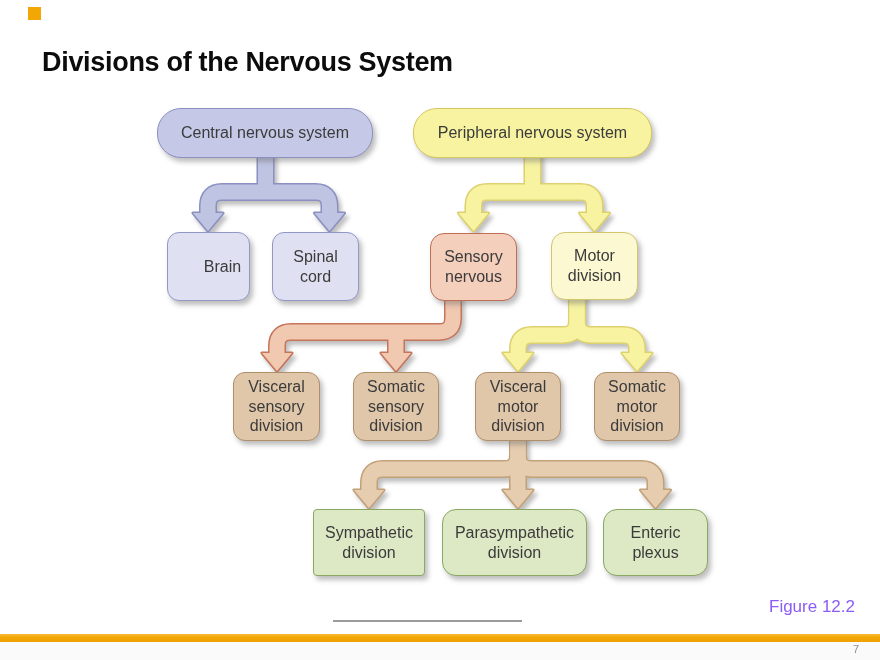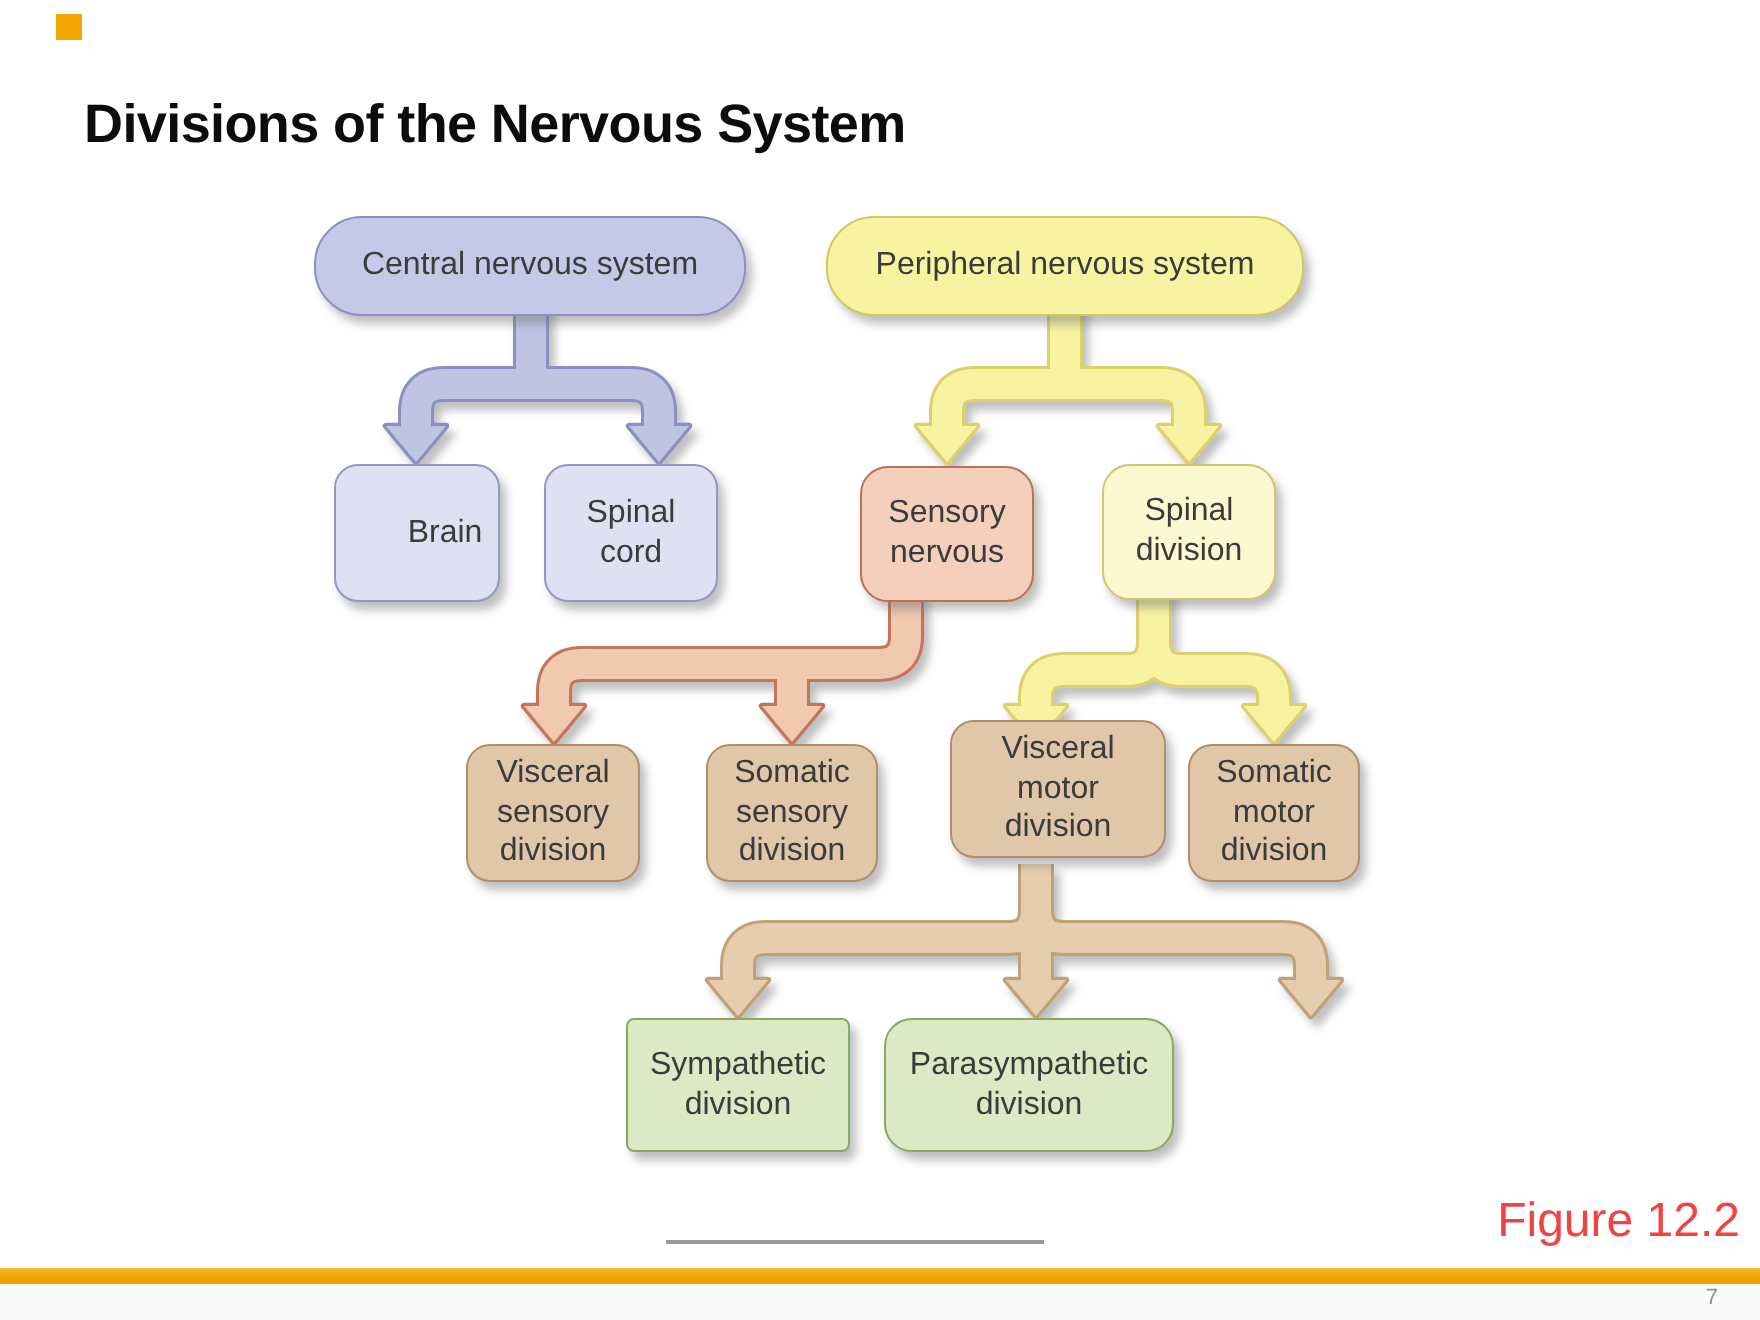--- a/index.html
+++ b/index.html
@@ -47,32 +47,32 @@
   .th-green{background:var(--green-fill);border-color:var(--green-border);}
 
   #n-cns{left:157px;top:108px;width:216px;height:50px;border-radius:24px;}
   #n-pns{left:413px;top:108px;width:239px;height:50px;border-radius:24px;}
   #n-brain{left:167px;top:232px;width:83px;height:69px;padding-left:32px;}
   #n-spinal{left:272px;top:232px;width:87px;height:69px;}
   #n-sensory{left:430px;top:233px;width:87px;height:68px;border-radius:14px;}
   #n-motor{left:551px;top:232px;width:87px;height:68px;border-radius:14px;}
   #n-vsens{left:233px;top:372px;width:87px;height:69px;}
   #n-ssens{left:353px;top:372px;width:86px;height:69px;}
-  #n-vmot{left:475px;top:360px;width:108px;height:69px;}
+  #n-vmot{left:475px;top:372px;width:86px;height:69px;}
   #n-smot{left:594px;top:372px;width:86px;height:69px;}
   #n-symp{left:313px;top:509px;width:112px;height:67px;border-radius:4px;}
   #n-para{left:442px;top:509px;width:145px;height:67px;border-radius:14px;}
   #n-ent{left:603px;top:509px;width:105px;height:67px;border-radius:14px;}
 
   .blank-line{
     position:absolute;left:333px;top:620px;width:189px;height:0;
     border-top:2px solid #9b9b9b;z-index:2;
   }
   .figure-label{
-    position:absolute;right:10px;top:597px;font-size:24px;color:#ef4444;z-index:2;
+    position:absolute;right:25px;top:597px;font-size:17px;color:#8b5cf6;z-index:2;
   }
   .footer-strip{
     position:absolute;left:0;bottom:0;width:880px;height:18px;background:#fafafa;z-index:3;
   }
   .accent-bar{
     position:absolute;left:0;bottom:18px;width:880px;height:8px;z-index:3;
     background:linear-gradient(to bottom, #f7bb33 0%, var(--accent,#f2a704) 45%, #eea102 100%);
   }
   .page-number{
     position:absolute;right:21px;top:1px;font-size:11px;color:#8f8f8f;
@@ -163,39 +163,42 @@
   <div class="node th-purpleLight" id="n-brain">
     <span>Brain</span>
   </div>
   <div class="node th-purpleLight" id="n-spinal">
     <span>Spinal cord</span>
   </div>
   <div class="node th-salmon" id="n-sensory">
     <span>Sensory nervous</span>
   </div>
   <div class="node th-yellowLight" id="n-motor">
-    <span>Spinal division</span>
+    <span>Motor division</span>
   </div>
   <div class="node th-tan" id="n-vsens">
     <span>Visceral sensory division</span>
   </div>
   <div class="node th-tan" id="n-ssens">
     <span>Somatic sensory division</span>
   </div>
   <div class="node th-tan" id="n-vmot">
     <span>Visceral motor division</span>
   </div>
   <div class="node th-tan" id="n-smot">
     <span>Somatic motor division</span>
   </div>
   <div class="node th-green" id="n-symp">
     <span>Sympathetic division</span>
   </div>
   <div class="node th-green" id="n-para">
     <span>Parasympathetic division</span>
+  </div>
+  <div class="node th-green" id="n-ent">
+    <span>Enteric plexus</span>
   </div>
 
   <div class="blank-line"></div>
 
   <div class="figure-label">Figure 12.2</div>
 
   <div class="accent-bar"></div>
   <div class="footer-strip">
     <div class="page-number">7</div>
   </div>

